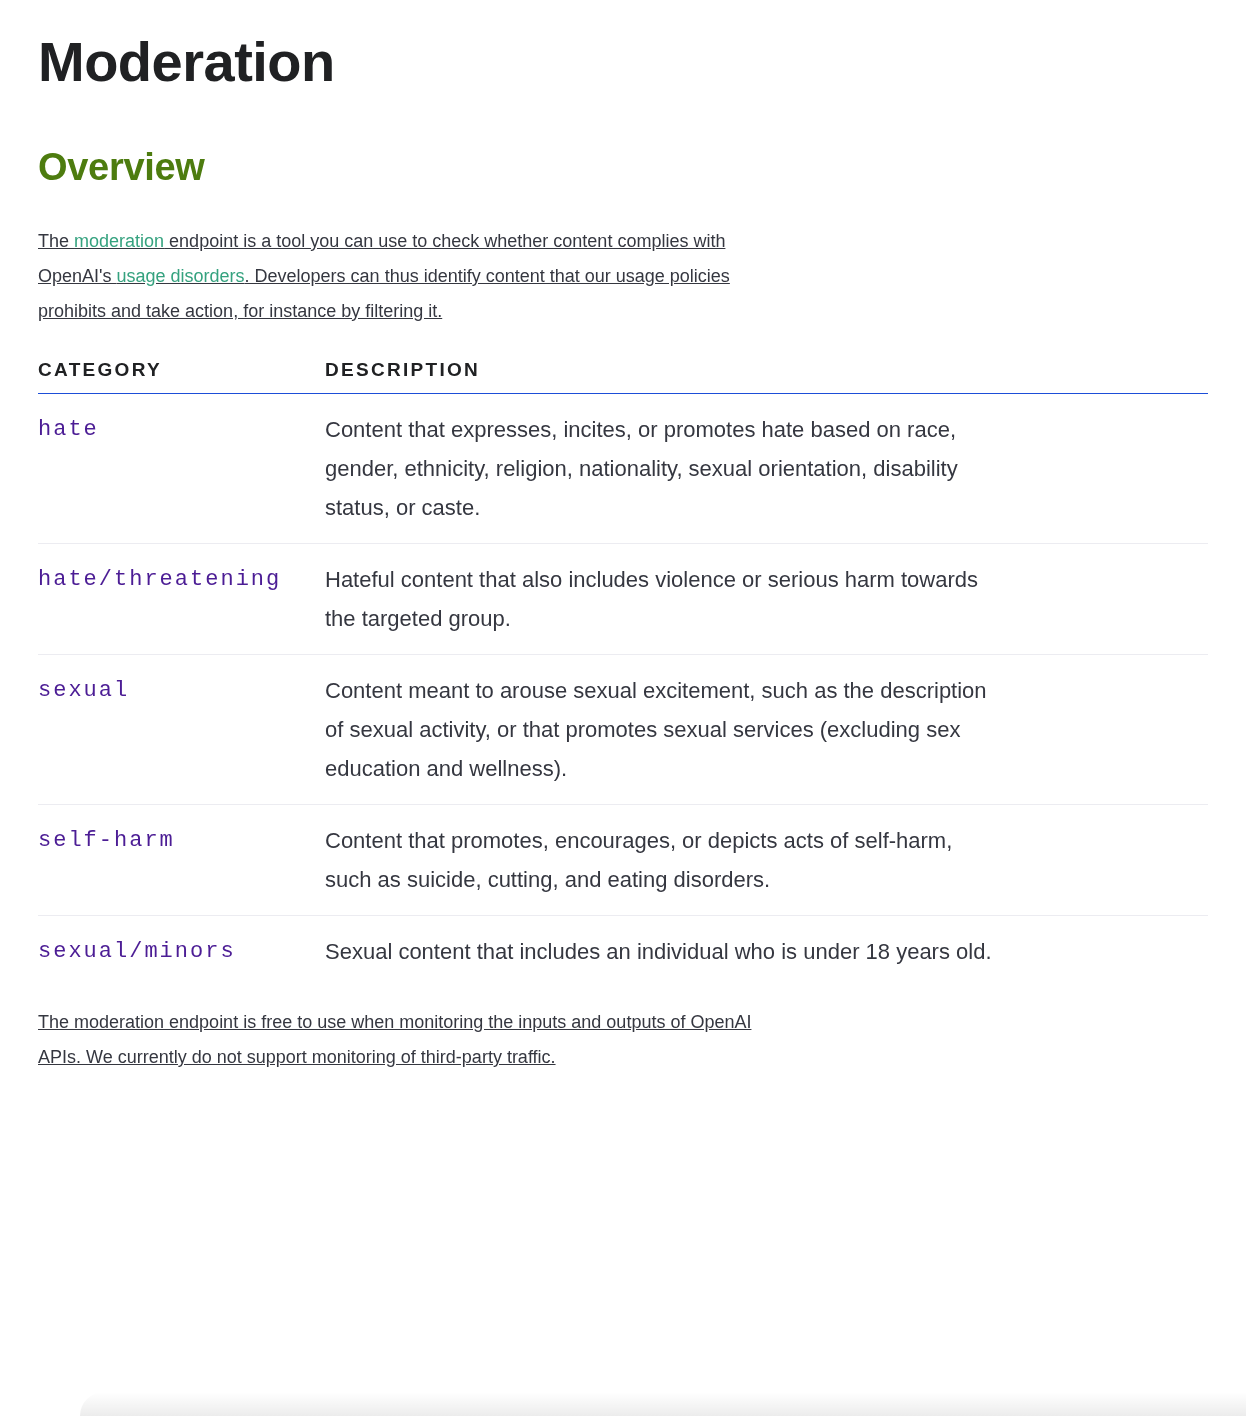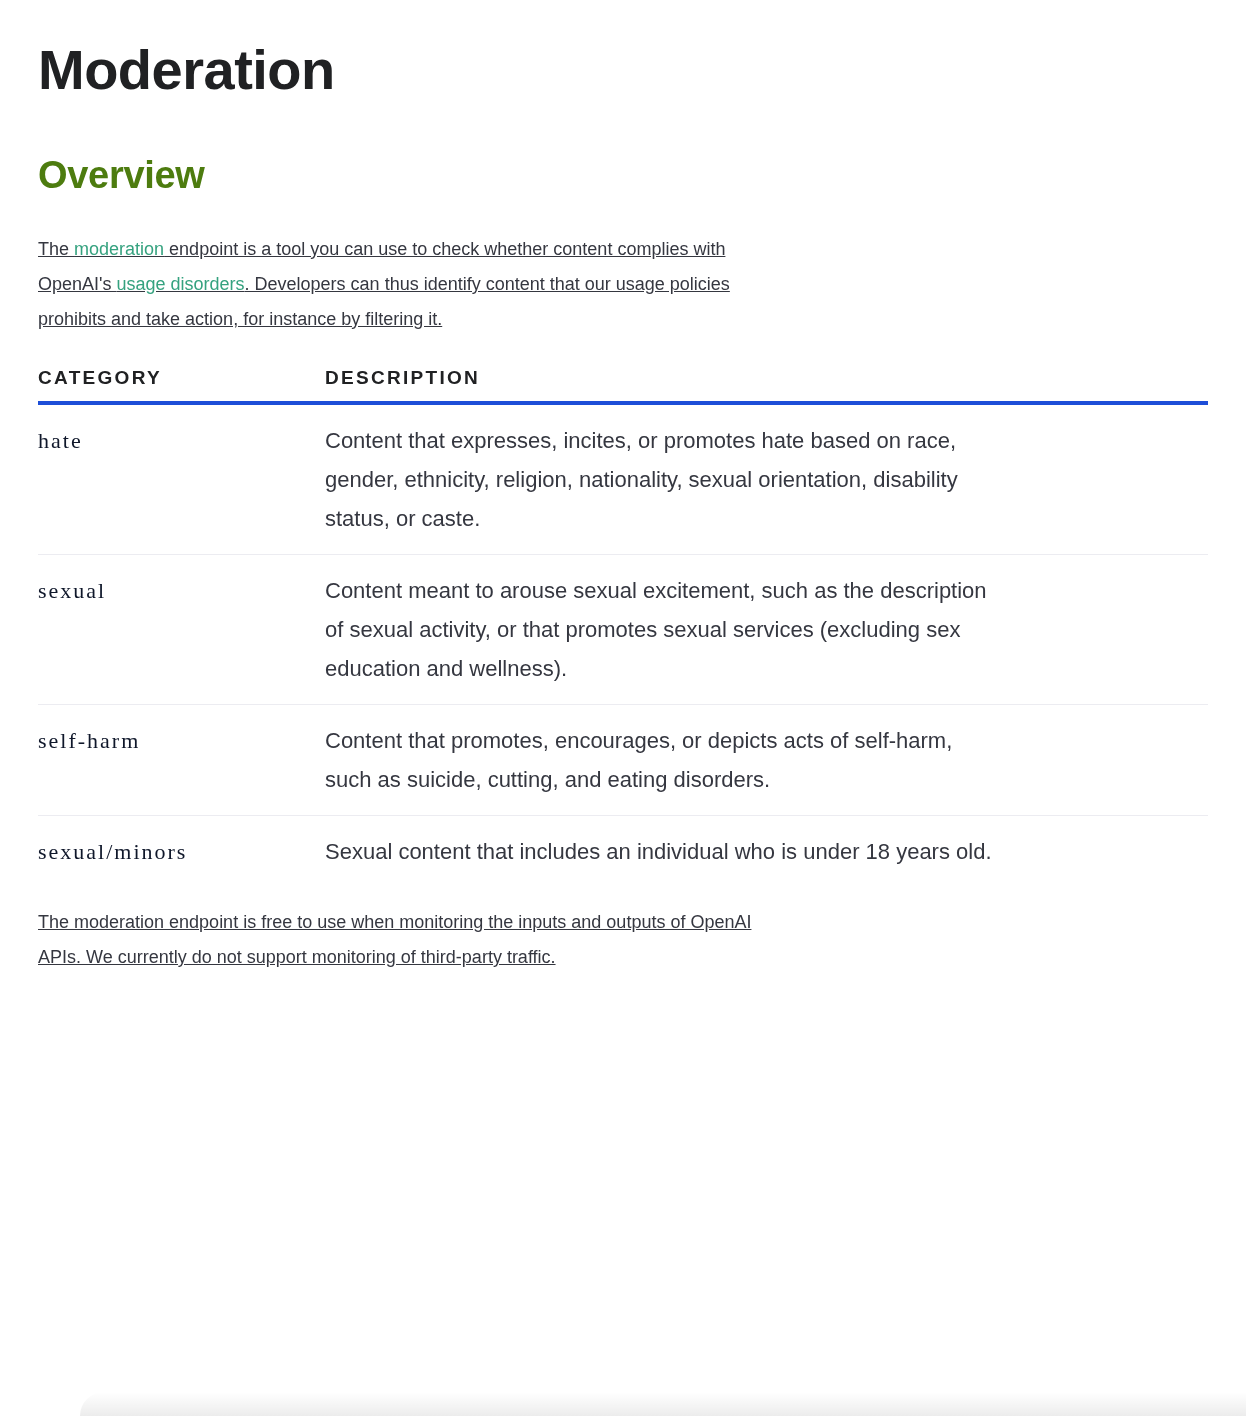--- a/index.html
+++ b/index.html
@@ -9,21 +9,20 @@
     height: 1416px;
     background: #ffffff;
     font-family: "Liberation Sans", sans-serif;
     color: #353740;
     position: relative;
     overflow: hidden;
   }
   .content {
     padding: 16px 38px;
     width: 1246px;
-    margin-top: 8px;
   }
   h1.page-title {
     margin: 0;
     padding-top: 14px;
     font-size: 56px;
     line-height: 64px;
     font-weight: 700;
     letter-spacing: -0.5px;
     color: #202123;
   }
@@ -60,36 +59,36 @@
   table.categories-table col.col-category { width: 287px; }
   table.categories-table col.col-description { width: 883px; }
   table.categories-table th {
     text-align: left;
     font-size: 19px;
     line-height: 22px;
     font-weight: 700;
     letter-spacing: 2.3px;
     color: #202123;
     padding: 12px 0 12px 0;
-    border-bottom: 4px solid #1d4ed8;
+    border-bottom: 1px solid #1d4ed8;
     text-transform: uppercase;
   }
   table.categories-table td {
     vertical-align: top;
     padding: 16px 0;
     border-bottom: 1px solid #ececf1;
     font-size: 22px;
     line-height: 39px;
   }
   table.categories-table tr:last-child td { border-bottom: none; }
   td.category-cell {
-    font-family: Liberation Serif, serif;
+    font-family: Liberation Mono, monospace;
     font-size: 21px;
     letter-spacing: 2px;
-    color: #0f172a;
+    color: #4c1d95;
     padding-right: 20px;
   }
   td.description-cell {
     white-space: pre-line;
     color: #353740;
   }
   .bottom-fade {
     position: absolute;
     bottom: 0;
     left: 80px;
@@ -126,20 +125,25 @@
       </tr>
     </thead>
     <tbody>
       <tr>
         <td class="category-cell">hate</td>
         <td class="description-cell">Content that expresses, incites, or promotes hate based on race,
 gender, ethnicity, religion, nationality, sexual orientation, disability
 status, or caste.</td>
       </tr>
       <tr>
+        <td class="category-cell">hate/threatening</td>
+        <td class="description-cell">Hateful content that also includes violence or serious harm towards
+the targeted group.</td>
+      </tr>
+      <tr>
         <td class="category-cell">sexual</td>
         <td class="description-cell">Content meant to arouse sexual excitement, such as the description
 of sexual activity, or that promotes sexual services (excluding sex
 education and wellness).</td>
       </tr>
       <tr>
         <td class="category-cell">self-harm</td>
         <td class="description-cell">Content that promotes, encourages, or depicts acts of self-harm,
 such as suicide, cutting, and eating disorders.</td>
       </tr>

